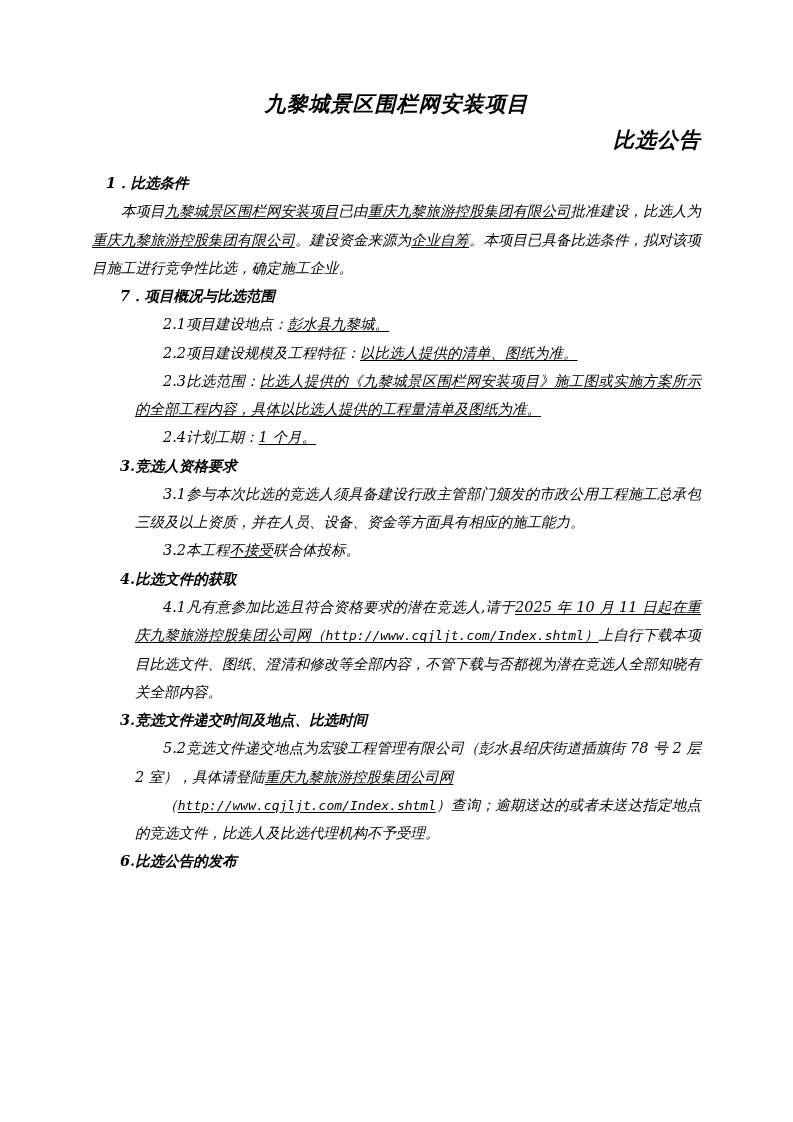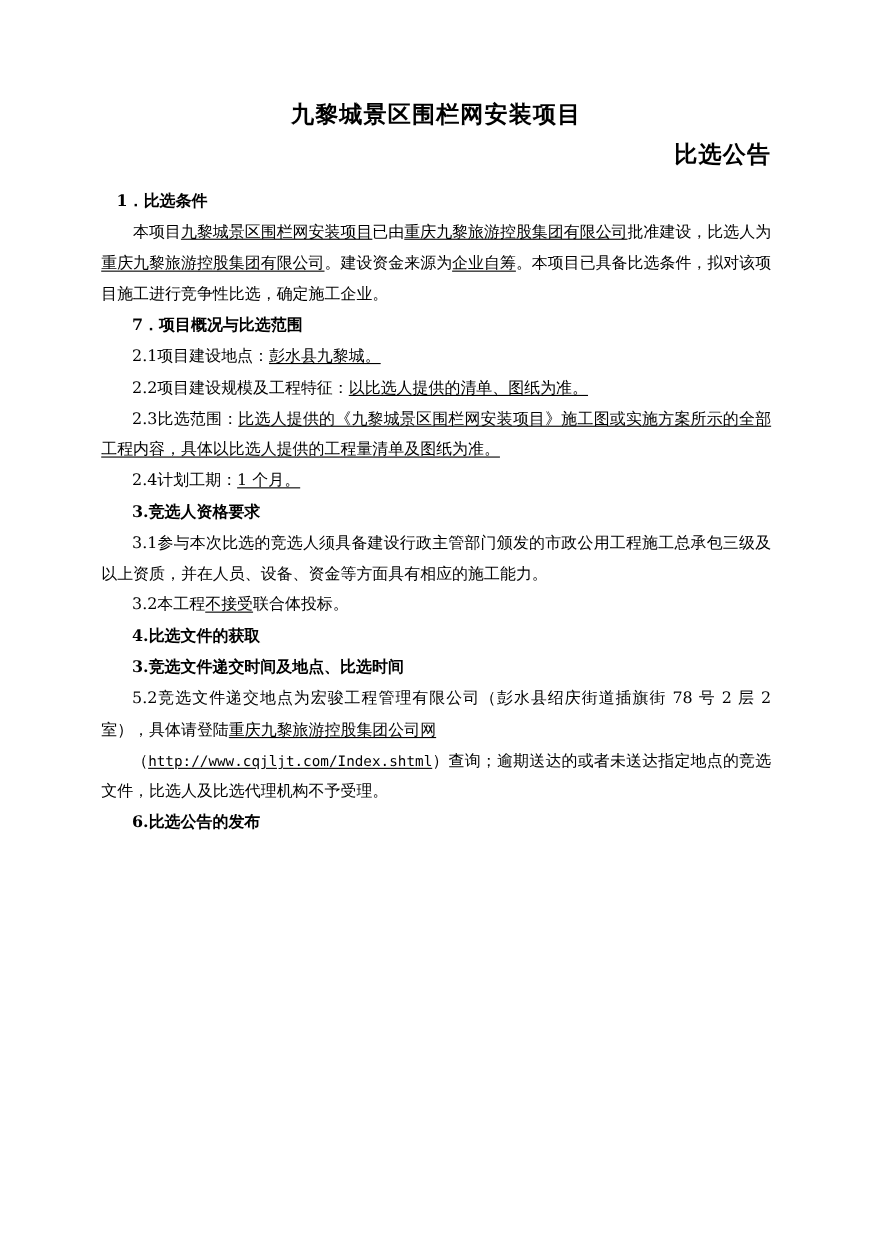--- a/index.html
+++ b/index.html
@@ -13,20 +13,21 @@
     font-family: "DejaVu Serif", "Liberation Serif", serif;
     color: #000000;
     -webkit-font-smoothing: antialiased;
   }
   .page {
     position: relative;
     width: 793px;
     height: 1122px;
     box-sizing: border-box;
     padding: 88px 92px 60px 92px;
+    font-style: italic;
   }
   .doc-title {
     text-align: center;
     font-size: 21px;
     font-weight: bold;
     letter-spacing: 1px;
     line-height: 1.5;
     margin: 0 0 4px 0;
   }
   .doc-subtitle {
@@ -54,20 +55,21 @@
     line-height: 1.95;
     margin: 0;
     text-align: justify;
     text-justify: inter-ideograph;
   }
   p.para.ind {
     text-indent: 29px;
   }
   p.para.ind2 {
     text-indent: 28px;
+    margin-left: 43px;
   }
   .u {
     text-decoration: underline;
     text-underline-offset: 2px;
   }
   .mono {
     font-family: "DejaVu Sans Mono", "Liberation Mono", monospace;
     font-size: 13px;
     letter-spacing: 0px;
   }
@@ -85,19 +87,20 @@
       <p class="para ind"><span>本项目</span><span class="u">九黎城景区围栏网安装项目</span><span>已由</span><span class="u">重庆九黎旅游控股集团有限公司</span><span>批准建设，比选人为</span><span class="u">重庆九黎旅游控股集团有限公司</span><span>。建设资金来源为</span><span class="u">企业自筹</span><span>。本项目已具备比选条件，拟对该项目施工进行竞争性比选，确定施工企业。</span></p>
       <div class="sec-head indent2">7．项目概况与比选范围</div>
       <p class="para ind2"><span>2.1</span><span>项目建设地点：</span><span class="u">彭水县九黎城。</span></p>
       <p class="para ind2"><span>2.2</span><span>项目建设规模及工程特征：</span><span class="u">以比选人提供的清单、图纸为准。</span></p>
       <p class="para ind2"><span>2.3</span><span>比选范围：</span><span class="u">比选人提供的《九黎城景区围栏网安装项目》施工图或实施方案所示的全部工程内容，具体以比选人提供的工程量清单及图纸为准。</span></p>
       <p class="para ind2"><span>2.4</span><span>计划工期：</span><span class="u">1 个月。</span></p>
       <div class="sec-head indent2">3.竞选人资格要求</div>
       <p class="para ind2"><span>3.1</span><span>参与本次比选的竞选人须具备建设行政主管部门颁发的市政公用工程施工总承包三级及以上资质，并在人员、设备、资金等方面具有相应的施工能力。</span></p>
       <p class="para ind2"><span>3.2</span><span>本工程</span><span class="u">不接受</span><span>联合体投标。</span></p>
       <div class="sec-head indent2">4.比选文件的获取</div>
+      <p class="para ind2"><span>4.1</span><span>凡有意参加比选且符合资格要求的潜在竞选人,请于</span><span class="u">2025 年 10 月 11 日起在重庆九黎旅游控股集团公司网（</span><span class="u mono">http://www.cqjljt.com/Index.shtml</span><span class="u">）</span><span>上自行下载本项目比选文件、图纸、澄清和修改等全部内容，不管下载与否都视为潜在竞选人全部知晓有关全部内容。</span></p>
       <div class="sec-head indent2">3.竞选文件递交时间及地点、比选时间</div>
       <p class="para ind2"><span>5.2</span><span>竞选文件递交地点为宏骏工程管理有限公司（彭水县绍庆街道插旗街 78 号 2 层 2 室），具体请登陆</span><span class="u">重庆九黎旅游控股集团公司网</span></p>
       <p class="para ind2"><span>（</span><span class="u mono">http://www.cqjljt.com/Index.shtml</span><span>）查询；逾期送达的或者未送达指定地点的竞选文件，比选人及比选代理机构不予受理。</span></p>
       <div class="sec-head indent2">6.比选公告的发布</div>
     </div>
 
 </div>
 
 </body></html>

